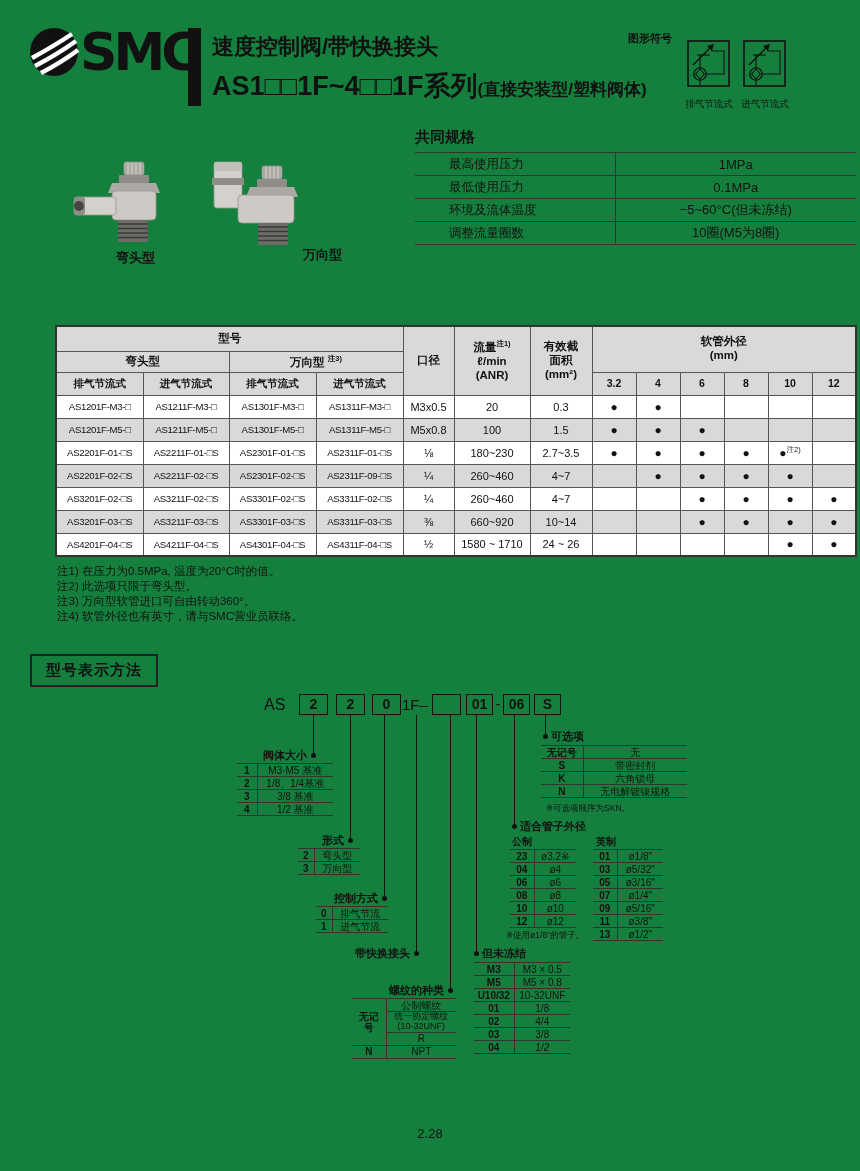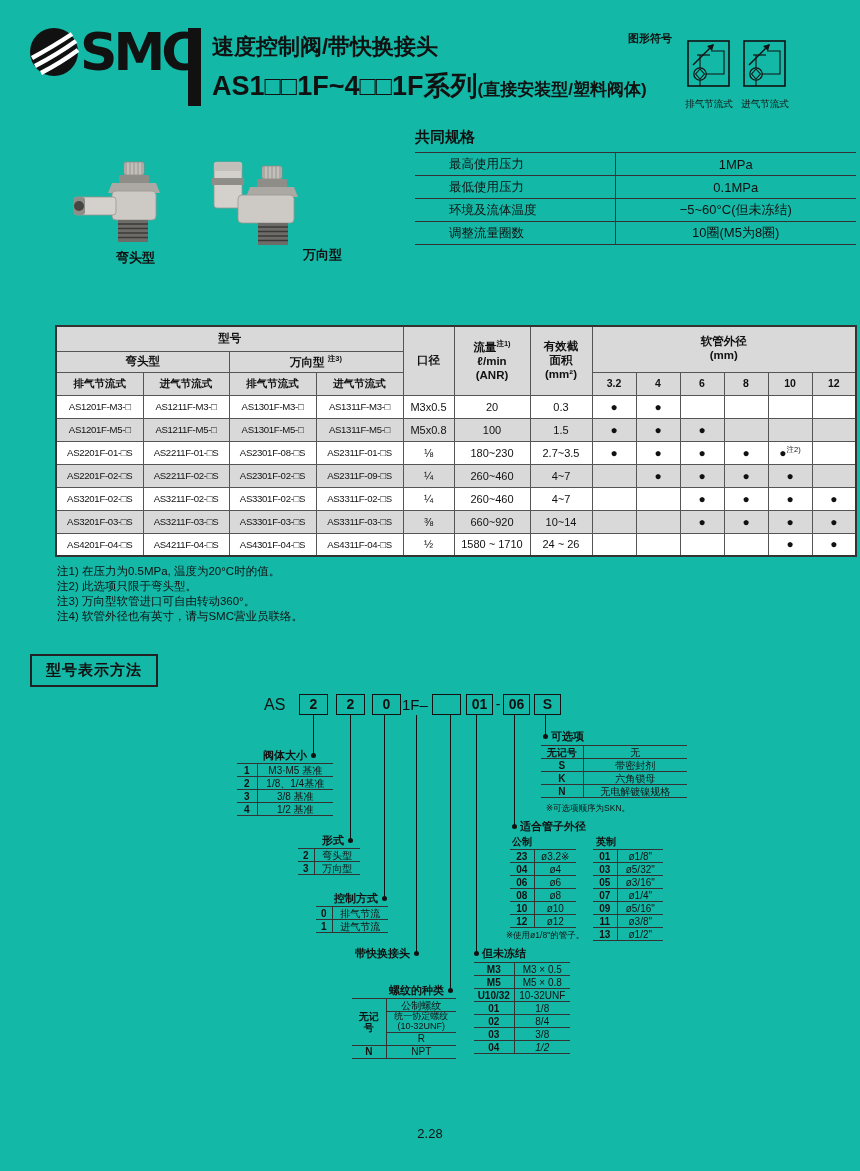--- a/index.html
+++ b/index.html
@@ -1,17 +1,17 @@
 <!DOCTYPE html>
 <html><head>
 <meta charset="utf-8">
 <style>
   * { margin:0; padding:0; box-sizing:border-box; }
   body { background:#cfcfcf; font-family:"Liberation Sans","DejaVu Sans",sans-serif; color:#111; }
-  .page { position:relative; width:860px; height:1171px; margin:0 auto; background:#14b8a6; overflow:hidden; }
+  .page { position:relative; width:860px; height:1171px; margin:0 auto; background:#15803d; overflow:hidden; }
 
   
   .logo { position:absolute; left:28px; top:26px; display:flex; align-items:center; }
   .logo-text { font-size:52px; font-weight:bold; letter-spacing:-4px; line-height:1; font-family:"DejaVu Sans",sans-serif; }
   .vbar { position:absolute; left:188px; top:28px; width:13px; height:78px; background:#111; }
   .titles { position:absolute; left:212px; top:32px; white-space:nowrap; }
   .title-main { font-size:22px; font-weight:bold; }
   .title-series { margin-top:6px; font-size:27px; font-weight:bold; }
   .title-series .suffix { font-size:17px; }
   .symbols-label { position:absolute; left:628px; top:31px; font-size:11px; font-weight:bold; }
@@ -236,21 +236,21 @@
           <td class="dot-cell">●</td>
           <td class="dot-cell">●</td>
           <td class="dot-cell">●</td>
           <td class="dot-cell"></td>
           <td class="dot-cell"></td>
           <td class="dot-cell"></td>
         </tr>
         <tr>
           <td class="model-cell">AS2201F-01-□S</td>
           <td class="model-cell">AS2211F-01-□S</td>
-          <td class="model-cell">AS2301F-08-□S</td>
+          <td class="model-cell">AS2301F-01-□S</td>
           <td class="model-cell">AS2311F-01-□S</td>
           <td class="port-cell">⅛</td>
           <td class="flow-cell">180~230</td>
           <td class="area-cell">2.7~3.5</td>
           <td class="dot-cell">●</td>
           <td class="dot-cell">●</td>
           <td class="dot-cell">●</td>
           <td class="dot-cell">●</td>
           <td class="dot-cell">●<sup class="dot-note">注2)</sup></td>
           <td class="dot-cell"></td>
@@ -440,21 +440,21 @@
           <tr>
             <td class="code" style="width: 40px;">U10/32</td>
             <td class="val-c" style="width: 56px;">10-32UNF</td>
           </tr>
           <tr>
             <td class="code" style="width: 40px;">01</td>
             <td class="val-c" style="width: 56px;">1/8</td>
           </tr>
           <tr>
             <td class="code" style="width: 40px;">02</td>
-            <td class="val-c" style="width: 56px;">8/4</td>
+            <td class="val-c" style="width: 56px;">4/4</td>
           </tr>
           <tr>
             <td class="code" style="width: 40px;">03</td>
             <td class="val-c" style="width: 56px;">3/8</td>
           </tr>
           <tr>
             <td class="code" style="width: 40px;">04</td>
             <td class="val-c" style="width: 56px; font-style: italic;">1/2</td>
           </tr>
         </tbody>

